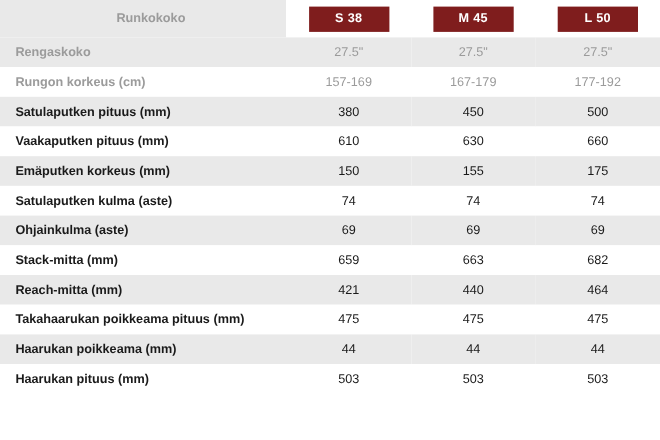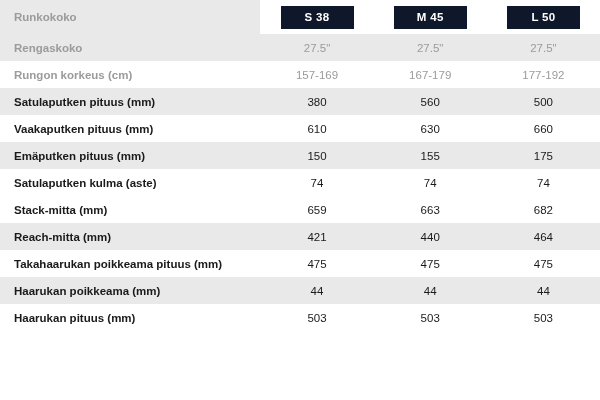--- a/index.html
+++ b/index.html
@@ -26,32 +26,32 @@
     margin: 0;
   }
 
   
   tr.header-row { height: 34px; }
   tr.header-row th.label-head {
     background: #e9e9e9;
     color: #9b9b9b;
     font-size: 11.5px;
     font-weight: bold;
-    text-align: left;
+    text-align: center;
     padding-left: 14px;
     vertical-align: middle;
   }
   tr.header-row th.size-head-cell {
     background: #ffffff;
     text-align: center;
     vertical-align: middle;
   }
   .size-chip {
     display: inline-block;
-    background: #0f172a;
+    background: #7f1d1d;
     color: #ffffff;
     font-size: 11.5px;
     font-weight: bold;
     letter-spacing: 0.3px;
     padding: 5px 0 6px 0;
     width: 73px;
     text-align: center;
   }
 
   
@@ -113,40 +113,46 @@
       </tr>
       <tr class="data-row row-white">
         <td class="row-label muted">Rungon korkeus (cm)</td>
         <td class="row-value muted">157-169</td>
         <td class="row-value muted">167-179</td>
         <td class="row-value muted">177-192</td>
       </tr>
       <tr class="data-row row-grey">
         <td class="row-label">Satulaputken pituus (mm)</td>
         <td class="row-value">380</td>
-        <td class="row-value">560</td>
+        <td class="row-value">450</td>
         <td class="row-value">500</td>
       </tr>
       <tr class="data-row row-white">
         <td class="row-label">Vaakaputken pituus (mm)</td>
         <td class="row-value">610</td>
         <td class="row-value">630</td>
         <td class="row-value">660</td>
       </tr>
       <tr class="data-row row-grey">
-        <td class="row-label">Emäputken pituus (mm)</td>
+        <td class="row-label">Emäputken korkeus (mm)</td>
         <td class="row-value">150</td>
         <td class="row-value">155</td>
         <td class="row-value">175</td>
       </tr>
       <tr class="data-row row-white">
         <td class="row-label">Satulaputken kulma (aste)</td>
         <td class="row-value">74</td>
         <td class="row-value">74</td>
         <td class="row-value">74</td>
+      </tr>
+      <tr class="data-row row-grey">
+        <td class="row-label">Ohjainkulma (aste)</td>
+        <td class="row-value">69</td>
+        <td class="row-value">69</td>
+        <td class="row-value">69</td>
       </tr>
       <tr class="data-row row-white">
         <td class="row-label">Stack-mitta (mm)</td>
         <td class="row-value">659</td>
         <td class="row-value">663</td>
         <td class="row-value">682</td>
       </tr>
       <tr class="data-row row-grey">
         <td class="row-label">Reach-mitta (mm)</td>
         <td class="row-value">421</td>

